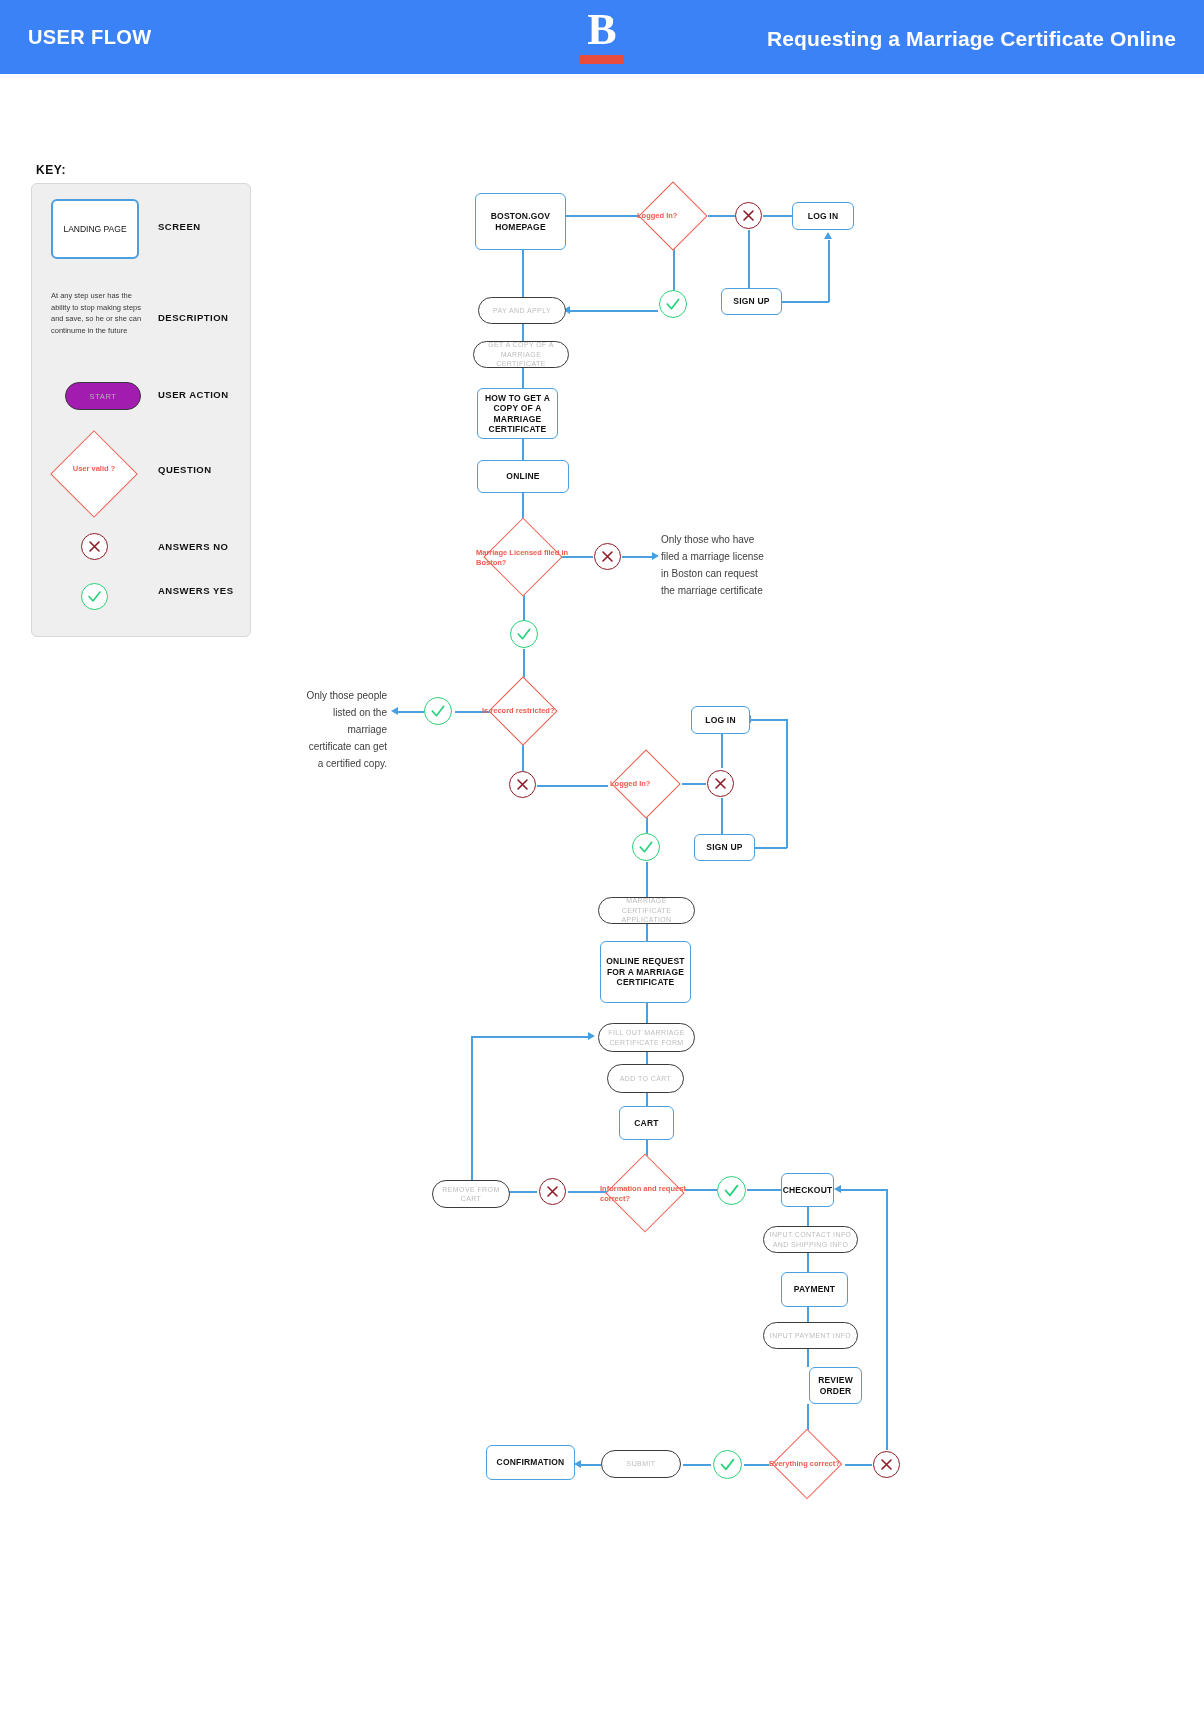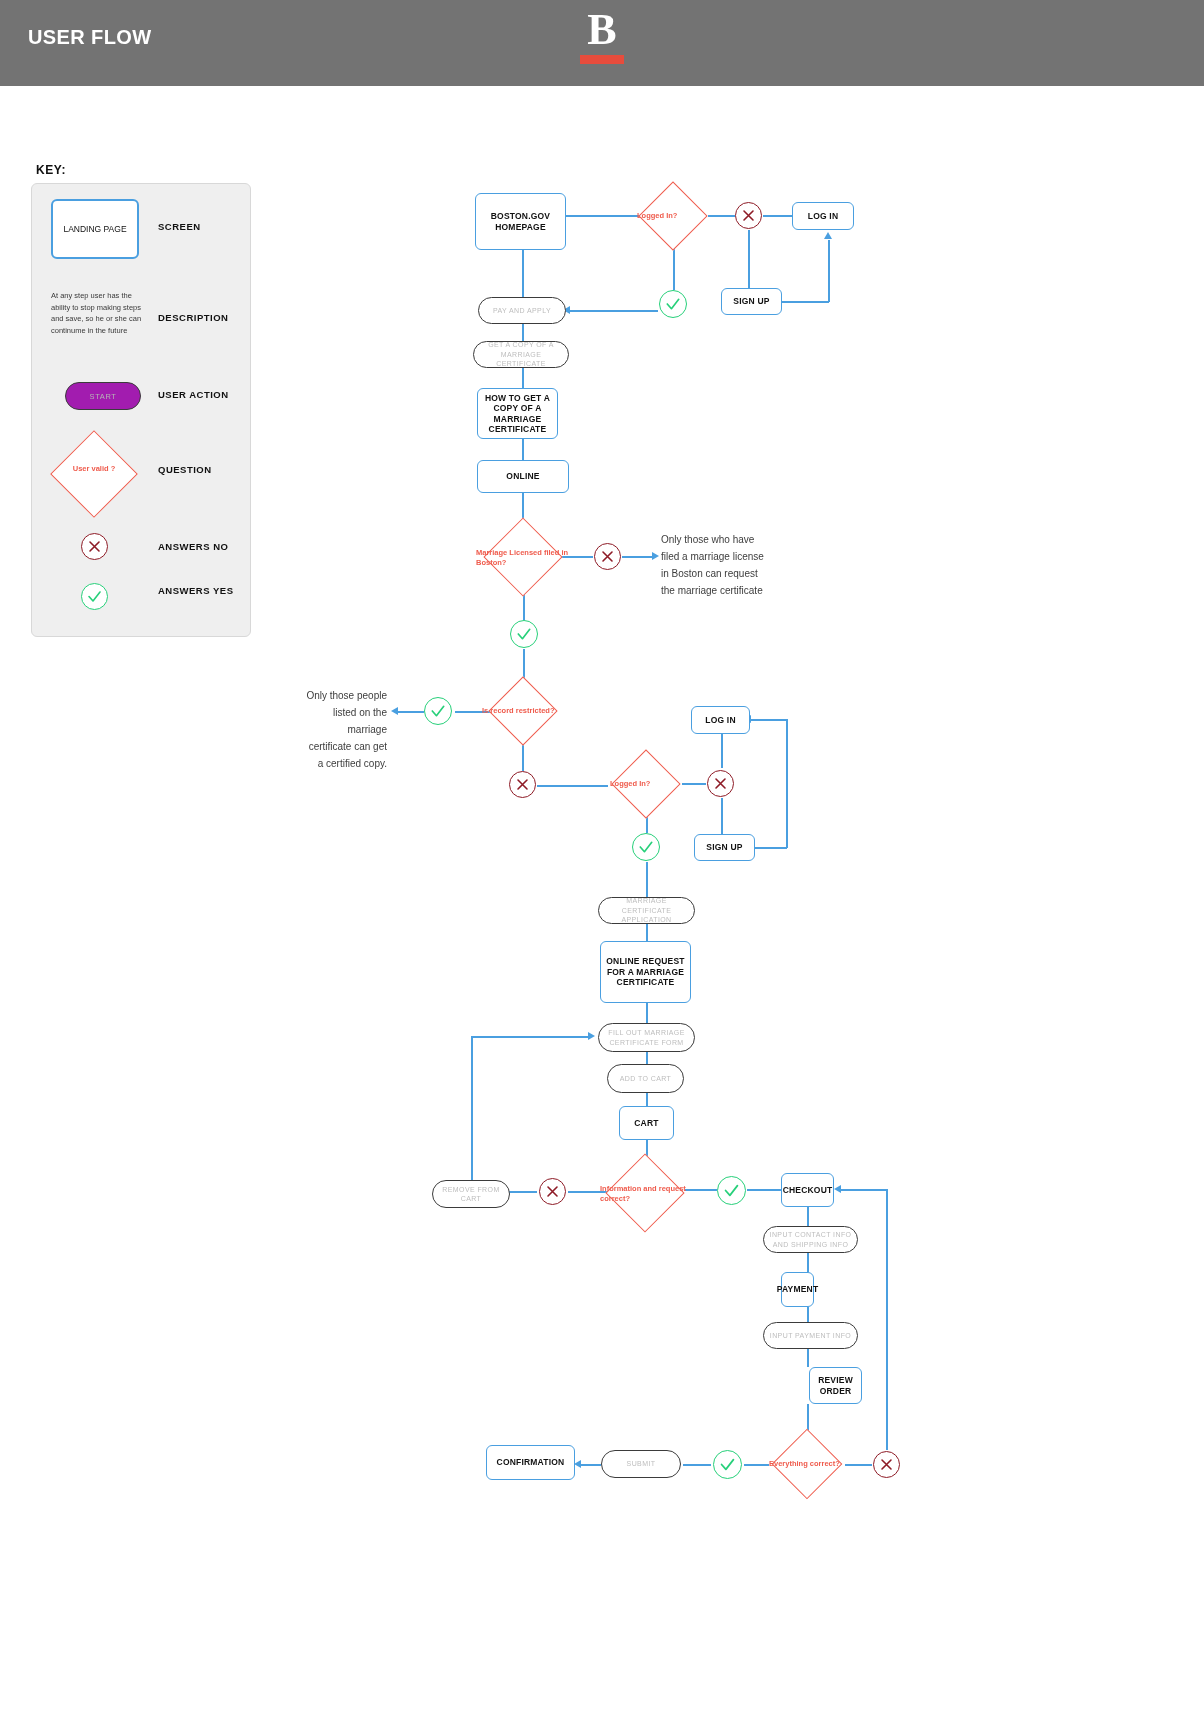--- a/index.html
+++ b/index.html
@@ -6,22 +6,22 @@
   html, body { margin:0; padding:0; }
   body {
     width:1204px; height:1709px; position:relative;
     background:#ffffff;
     font-family:"Liberation Sans", sans-serif;
     overflow:hidden;
   }
 
   
   #header {
-    position:absolute; left:0; top:0; width:1204px; height:86px;
-    background:#737373;
+    position:absolute; left:0; top:0; width:1204px; height:74px;
+    background:#3b82f6;
     display:flex; align-items:center;
   }
   #header-title {
     position:absolute; left:28px; top:26px;
     color:#ffffff; font-size:20px; font-weight:bold; letter-spacing:.4px;
   }
   #header-subtitle {
     position:absolute; right:28px; top:27px;
     color:#ffffff; font-size:21px; font-weight:bold; letter-spacing:.1px;
   }
@@ -123,20 +123,21 @@
 </style>
 </head>
 <body>
 
 <div id="header">
   <div id="header-title">USER FLOW</div>
   <div id="logo">
     <div id="logo-letter">B</div>
     <div id="logo-bar"></div>
   </div>
+  <div id="header-subtitle">Requesting a Marriage Certificate Online</div>
 </div>
 
 <div id="key-label">KEY:</div>
 <div id="key-panel"></div>
 
 <div class="k-screen">LANDING PAGE</div>
 <div class="key-term" style="top:221px">SCREEN</div>
 
 <div class="k-desc">At any step user has the ability to stop making steps and save, so he or she can continume in the future</div>
 <div class="key-term" style="top:312px">DESCRIPTION</div>
@@ -379,21 +380,21 @@
 <div class="ans yes" style="left:717px; top:1176px; width:29px; height:29px;">
   <svg width="27" height="27" viewBox="0 0 25 25">
     <path d="M7 12.5 L11 17 L18 8" stroke="#27d07a" stroke-width="1.6" fill="none" stroke-linecap="round" stroke-linejoin="round"></path>
   </svg>
 </div>
 
 <div class="node screen-box" style="left:781px; top:1173px; width:53px; height:34px;">CHECKOUT</div>
 
 <div class="node action-pill" style="left:763px; top:1226px; width:95px; height:27px;">INPUT CONTACT INFO AND SHIPPING INFO</div>
 
-<div class="node screen-box" style="left:781px; top:1272px; width:33px; height:35px;">PAYMENT</div>
+<div class="node screen-box" style="left:781px; top:1272px; width:67px; height:35px;">PAYMENT</div>
 
 <div class="node action-pill" style="left:763px; top:1322px; width:95px; height:27px;">INPUT PAYMENT INFO</div>
 
 <div class="node screen-box" style="left:781px; top:1367px; width:53px; height:37px;margin-left:28px;">REVIEW ORDER</div>
 
 <div class="node question" style="left:769px; top:1428px; width:76px; height:72px;">
   <div class="dia" style="width:50px; height:50px;"></div>
   <div class="qlabel">Everything correct?</div>
 </div>
 

